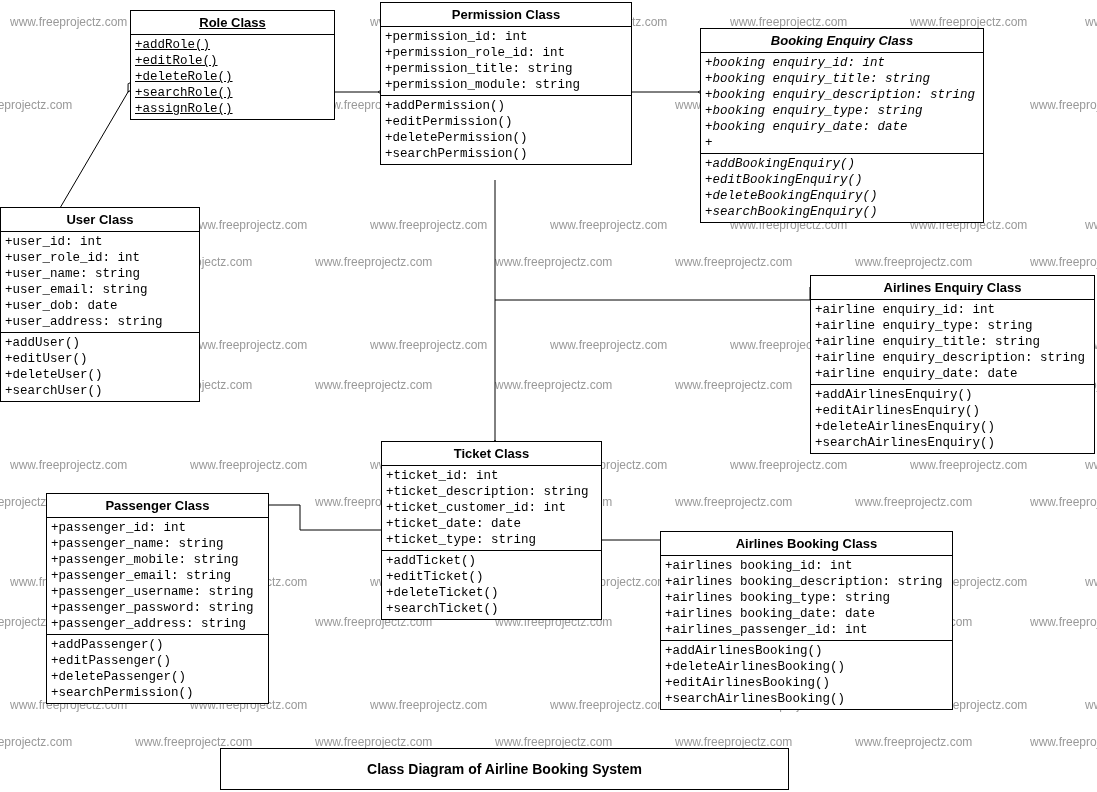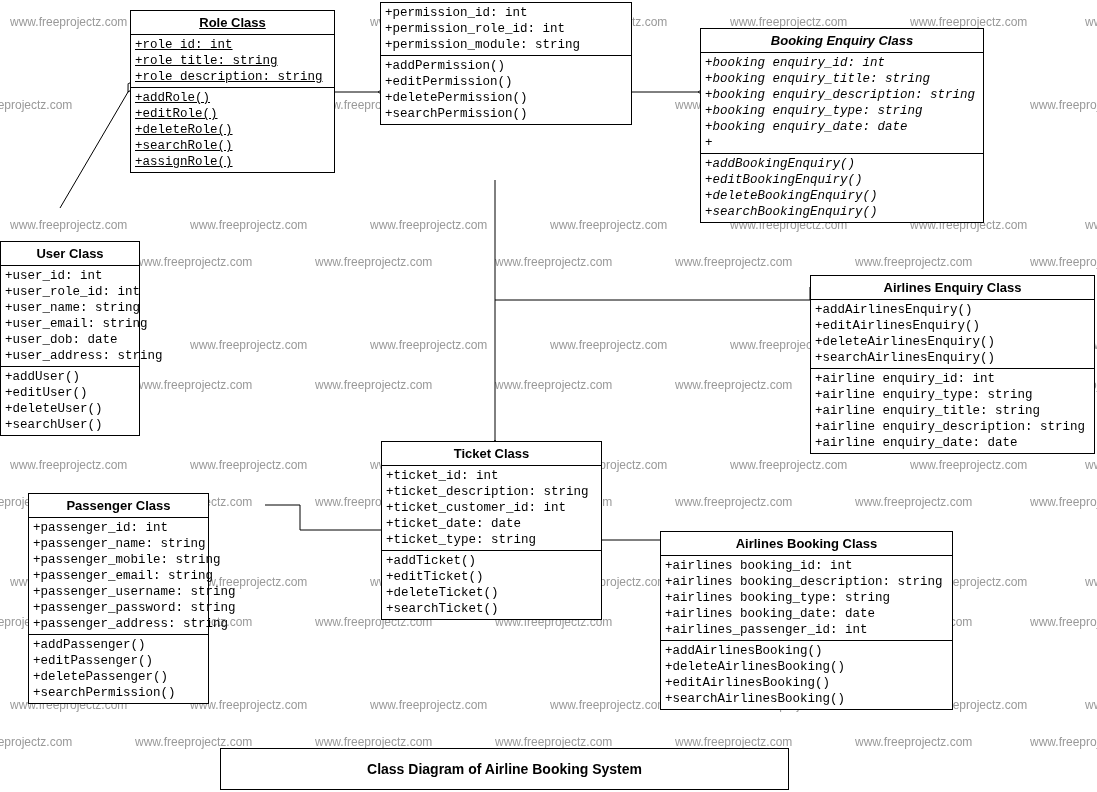--- a/index.html
+++ b/index.html
@@ -175,37 +175,34 @@
   <path d="M381,530 L300,530 L300,505 L265,505" fill="none" stroke="#000" stroke-width="1"></path>
 
   <path d="M495,300 L810,300 L810,287" fill="none" stroke="#000" stroke-width="1"></path>
 
   <path d="M602,540 L660,540" fill="none" stroke="#000" stroke-width="1"></path>
 </svg>
 
 <div class="uml" style="left:130px; top:10px; width:205px;text-decoration:underline;">
   <div class="title">Role Class</div>
   <div class="section">
-      <div>+role_id: int</div>
-      <div>+role_title: string</div>
-      <div>+role_description: string</div>
-    </div>
-  <div class="section">
       <div>+addRole()</div>
       <div>+editRole()</div>
       <div>+deleteRole()</div>
       <div>+searchRole()</div>
       <div>+assignRole()</div>
     </div>
 </div>
 
 <div class="uml" style="left:380px; top:2px; width:252px;">
+  <div class="title">Permission Class</div>
   <div class="section">
       <div>+permission_id: int</div>
       <div>+permission_role_id: int</div>
+      <div>+permission_title: string</div>
       <div>+permission_module: string</div>
     </div>
   <div class="section">
       <div>+addPermission()</div>
       <div>+editPermission()</div>
       <div>+deletePermission()</div>
       <div>+searchPermission()</div>
     </div>
 </div>
 
@@ -220,73 +217,73 @@
       <div>+</div>
     </div>
   <div class="section">
       <div>+addBookingEnquiry()</div>
       <div>+editBookingEnquiry()</div>
       <div>+deleteBookingEnquiry()</div>
       <div>+searchBookingEnquiry()</div>
     </div>
 </div>
 
-<div class="uml" style="left:0px; top:207px; width:140px;margin-top:34px;">
+<div class="uml" style="left:0px; top:207px; width:200px;">
   <div class="title">User Class</div>
   <div class="section">
       <div>+user_id: int</div>
       <div>+user_role_id: int</div>
       <div>+user_name: string</div>
       <div>+user_email: string</div>
       <div>+user_dob: date</div>
       <div>+user_address: string</div>
     </div>
   <div class="section">
       <div>+addUser()</div>
       <div>+editUser()</div>
       <div>+deleteUser()</div>
       <div>+searchUser()</div>
     </div>
 </div>
 
 <div class="uml" style="left:810px; top:275px; width:285px;">
   <div class="title">Airlines Enquiry Class</div>
   <div class="section">
-      <div>+addAirlinesEnquiry()</div>
-      <div>+editAirlinesEnquiry()</div>
-      <div>+deleteAirlinesEnquiry()</div>
-      <div>+searchAirlinesEnquiry()</div>
-    </div>
-  <div class="section">
       <div>+airline enquiry_id: int</div>
       <div>+airline enquiry_type: string</div>
       <div>+airline enquiry_title: string</div>
       <div>+airline enquiry_description: string</div>
       <div>+airline enquiry_date: date</div>
     </div>
+  <div class="section">
+      <div>+addAirlinesEnquiry()</div>
+      <div>+editAirlinesEnquiry()</div>
+      <div>+deleteAirlinesEnquiry()</div>
+      <div>+searchAirlinesEnquiry()</div>
+    </div>
 </div>
 
 <div class="uml" style="left:381px; top:441px; width:221px;">
   <div class="title">Ticket Class</div>
   <div class="section">
       <div>+ticket_id: int</div>
       <div>+ticket_description: string</div>
       <div>+ticket_customer_id: int</div>
       <div>+ticket_date: date</div>
       <div>+ticket_type: string</div>
     </div>
   <div class="section">
       <div>+addTicket()</div>
       <div>+editTicket()</div>
       <div>+deleteTicket()</div>
       <div>+searchTicket()</div>
     </div>
 </div>
 
-<div class="uml" style="left:28px; top:493px; width:181px;">
+<div class="uml" style="left:46px; top:493px; width:223px;">
   <div class="title">Passenger Class</div>
   <div class="section">
       <div>+passenger_id: int</div>
       <div>+passenger_name: string</div>
       <div>+passenger_mobile: string</div>
       <div>+passenger_email: string</div>
       <div>+passenger_username: string</div>
       <div>+passenger_password: string</div>
       <div>+passenger_address: string</div>
     </div>

